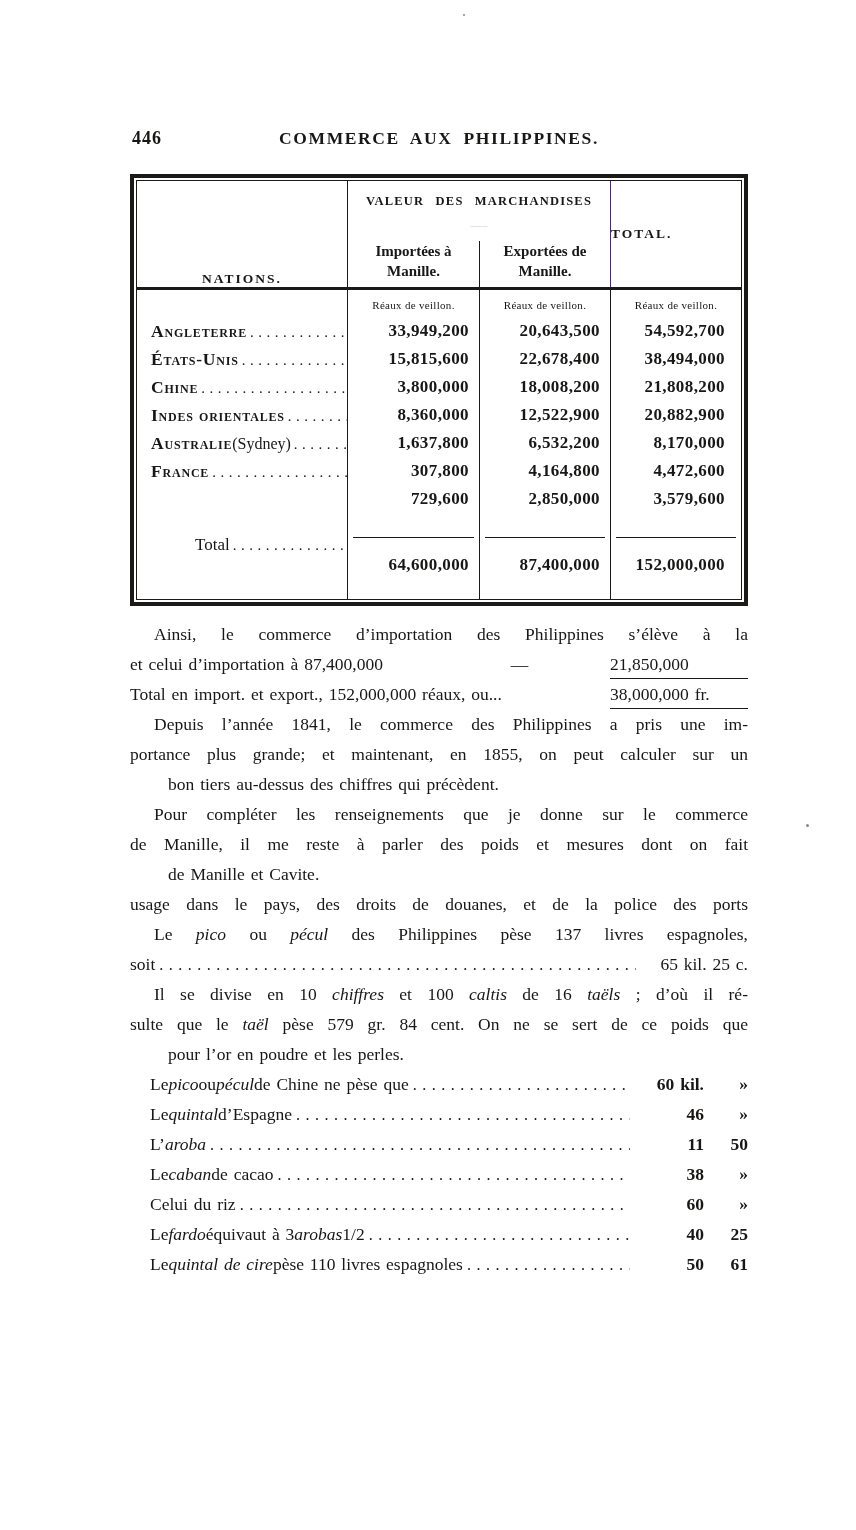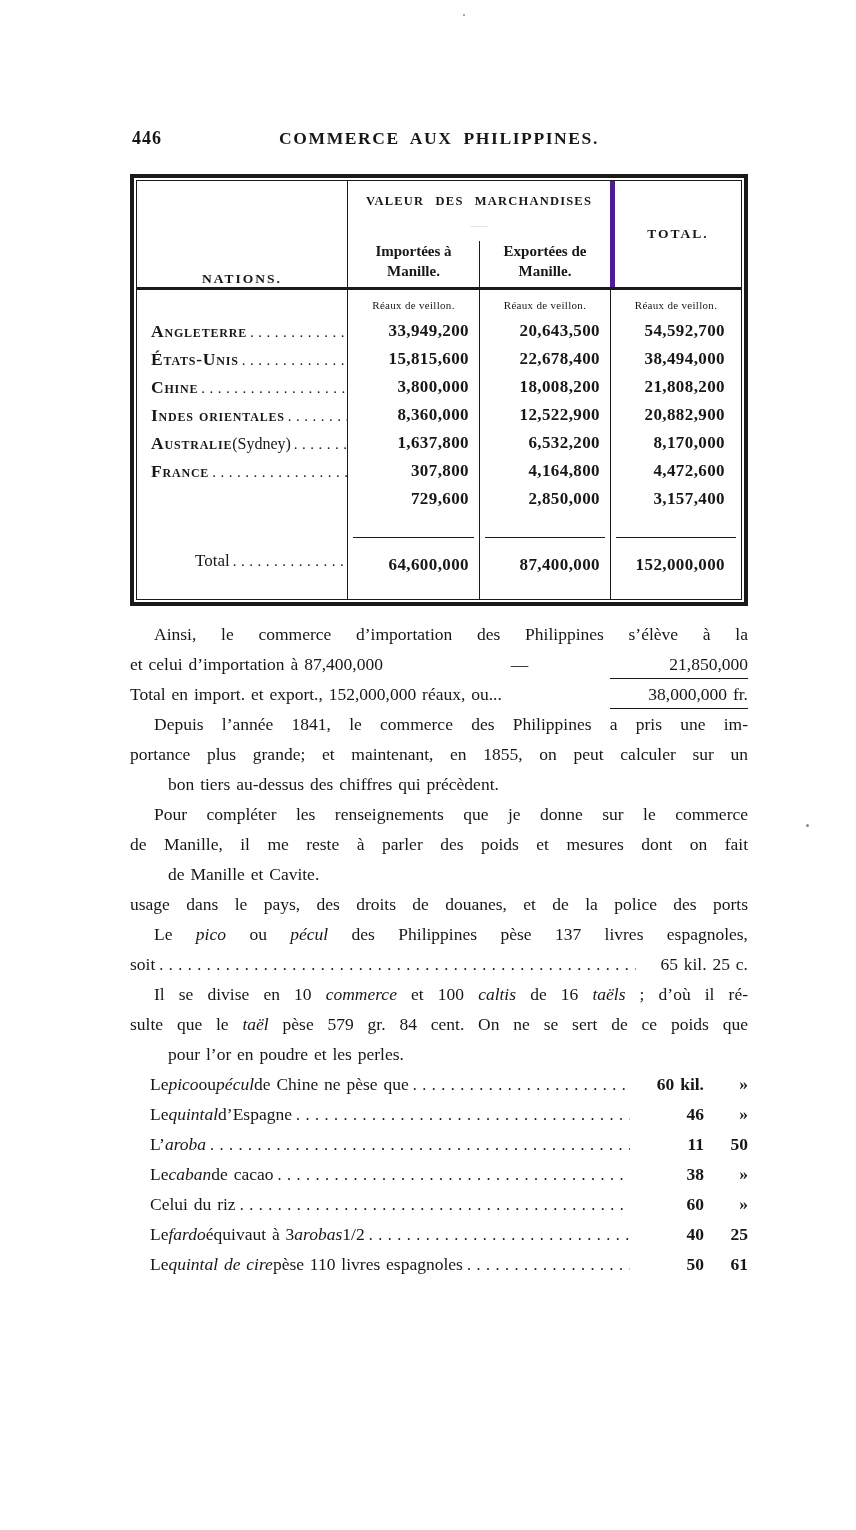--- a/index.html
+++ b/index.html
@@ -28,21 +28,21 @@
   .h-nations{width:211px;border-right:1px solid #1b1a18;display:flex;align-items:flex-end;justify-content:center;}
   .h-nations span{font-size:13.5px;font-weight:bold;letter-spacing:2px;}
   .h-valeur{width:262px;display:flex;flex-direction:column;align-items:center;padding-top:13px;gap:12px;}
   .h-valeur-title{font-size:12.5px;font-weight:bold;letter-spacing:1.2px;word-spacing:7px;white-space:nowrap;}
   .brace{margin-top:5px;display:block;}
   .h-sub{display:flex;flex:1;width:100%;margin-top:2px;}
   .h-import{width:132px;border-right:1px solid #1b1a18;}
   .h-export{flex:1;}
   .h-import,.h-export{display:flex;align-items:center;justify-content:center;text-align:center;
     font-size:15px;font-weight:bold;line-height:20px;padding:0 16px 6px 16px;}
-  .h-total{flex:1;border-left:5px solid #4c1d95;display:flex;align-items:center;justify-content:center;}
+  .h-total{flex:1;border-left:1px solid #4c1d95;display:flex;align-items:center;justify-content:flex-start;}
   .h-total span{font-size:13.5px;font-weight:bold;letter-spacing:2px;}
 
   .t-body{display:flex;flex:1;}
   .c-nations{width:210px;display:flex;flex-direction:column;padding-left:14px;}
   .c-import{width:132px;border-left:1px solid #1b1a18;}
   .c-export{width:131px;border-left:1px solid #1b1a18;}
   .c-total{flex:1;border-left:1px solid #1b1a18;}
   .c-num{display:flex;flex-direction:column;}
 
   .unit-row{height:27px;padding-top:9px;text-align:center;font-size:11px;letter-spacing:0.3px;white-space:nowrap;overflow:hidden;}
@@ -52,33 +52,33 @@
 
   .nation-row{height:28px;line-height:28px;display:flex;align-items:baseline;overflow:hidden;white-space:nowrap;}
   .nation{font-variant:small-caps;font-size:17.5px;letter-spacing:0.8px;font-weight:bold;}
   .nation-suffix{font-size:16px;}
   .dots{flex:1;overflow:hidden;letter-spacing:4.5px;font-size:15px;padding-left:3px;}
   .dots::after{content:"..........................................";}
 
   .total-zone{margin-top:auto;height:87px;}
   .sum-rule{height:1px;background:#1b1a18;margin:24px 5px 0 5px;}
   .total-num{margin-top:13px;}
-  .total-label-row{margin-top:34px;height:28px;line-height:28px;display:flex;align-items:baseline;overflow:hidden;padding-left:44px;padding-right:2px;white-space:nowrap;}
+  .total-label-row{margin-top:18px;height:28px;line-height:28px;display:flex;align-items:baseline;overflow:hidden;padding-left:44px;padding-right:2px;white-space:nowrap;}
   .total-label{font-size:17px;}
 
   
   .text-block{margin-top:13px;font-size:17.5px;line-height:30px;word-spacing:1.5px;}
   .tline{height:30px;white-space:nowrap;overflow:hidden;}
   .jline{white-space:normal;text-align:justify;text-align-last:justify;}
   .lline{text-align:left;text-align-last:left;margin-left:38px;}
   .indent{text-indent:24px;}
   .frow{display:flex;align-items:baseline;white-space:nowrap;}
   .fgrow{flex:1;}
   .dash-cell{flex:1;text-align:center;padding-left:46px;}
-  .sum-underline{display:inline-block;min-width:138px;text-align:right;border-bottom:1.6px solid #1b1a18;line-height:27px;}
+  .sum-underline{display:inline-block;min-width:138px;text-align:left;border-bottom:1.6px solid #1b1a18;line-height:27px;}
   .em{font-style:italic;}
 
   .leader-dots{flex:1;overflow:hidden;letter-spacing:5.5px;font-size:16px;padding:0 4px;}
   .leader-dots::after{content:"......................................................................";}
   .m-row{display:flex;align-items:baseline;height:30px;line-height:30px;padding-left:20px;white-space:nowrap;overflow:hidden;}
   .m-v1{width:74px;text-align:right;font-weight:bold;white-space:nowrap;}
   .m-v2{width:44px;text-align:right;font-weight:bold;white-space:nowrap;}
   .p4-value{width:112px;text-align:right;white-space:nowrap;}
 
   
@@ -190,21 +190,21 @@
           </div>
 
           <div class="c-num c-total">
             <div class="unit-row">Réaux de veillon.</div>
             <div class="num-row">54,592,700</div>
             <div class="num-row">38,494,000</div>
             <div class="num-row">21,808,200</div>
             <div class="num-row">20,882,900</div>
             <div class="num-row">8,170,000</div>
             <div class="num-row">4,472,600</div>
-            <div class="num-row">3,157,400</div>
+            <div class="num-row">3,579,600</div>
             <div class="total-zone">
               <div class="sum-rule"></div>
               <div class="num-row total-num">152,000,000</div>
             </div>
           </div>
 
         </div>
       </div>
     </div>
 
@@ -231,21 +231,21 @@
       <div class="tline lline">de Manille et Cavite.</div>
       <div class="tline jline">usage dans le pays, des droits de douanes, et de la police des ports</div>
 
       <div class="tline jline indent"><span>Le </span><span class="em">pico</span><span> ou </span><span class="em">pécul</span><span> des Philippines pèse 137 livres espagnoles,</span></div>
       <div class="tline frow">
         <span>soit</span>
         <span class="leader-dots"></span>
         <span class="p4-value">65 kil. 25 c.</span>
       </div>
 
-      <div class="tline jline indent"><span>Il se divise en 10 </span><span class="em">commerce</span><span> et 100 </span><span class="em">caltis</span><span> de 16 </span><span class="em">taëls</span><span> ; d’où il ré-</span></div>
+      <div class="tline jline indent"><span>Il se divise en 10 </span><span class="em">chiffres</span><span> et 100 </span><span class="em">caltis</span><span> de 16 </span><span class="em">taëls</span><span> ; d’où il ré-</span></div>
       <div class="tline jline"><span>sulte que le </span><span class="em">taël</span><span> pèse 579 gr. 84 cent. On ne se sert de ce poids que</span></div>
       <div class="tline lline">pour l’or en poudre et les perles.</div>
 
       <div class="m-row">
           <span>Le </span>
           <span class="em">pico</span>
           <span> ou </span>
           <span class="em">pécul</span>
           <span> de Chine ne pèse que</span>
           <span class="leader-dots"></span>

